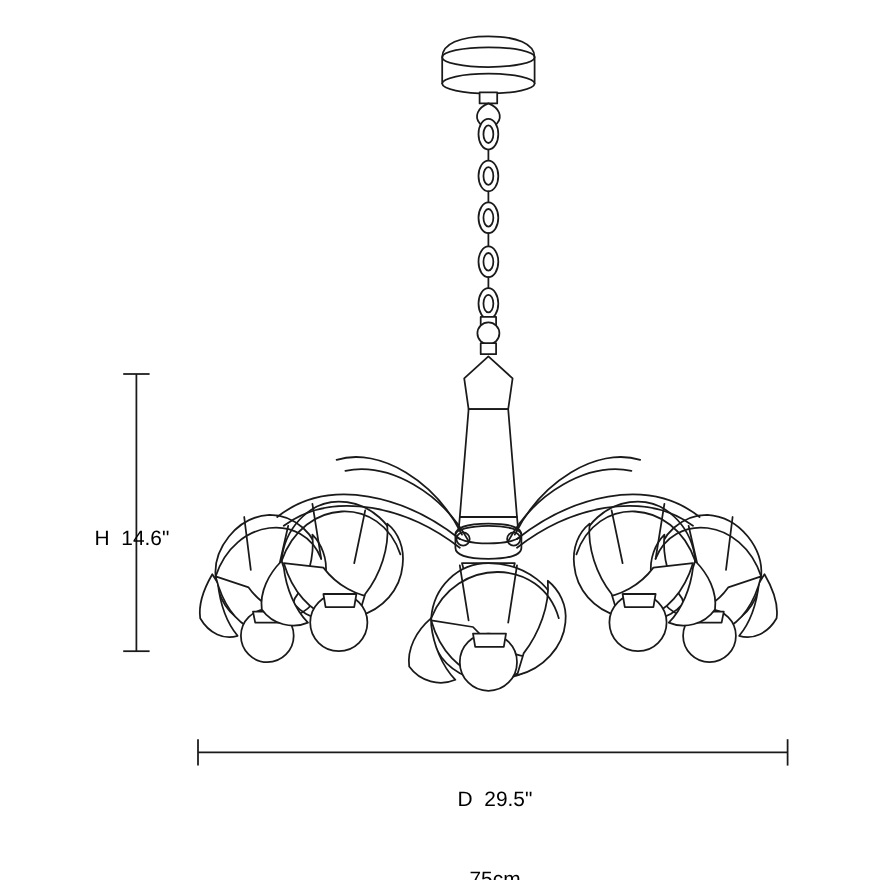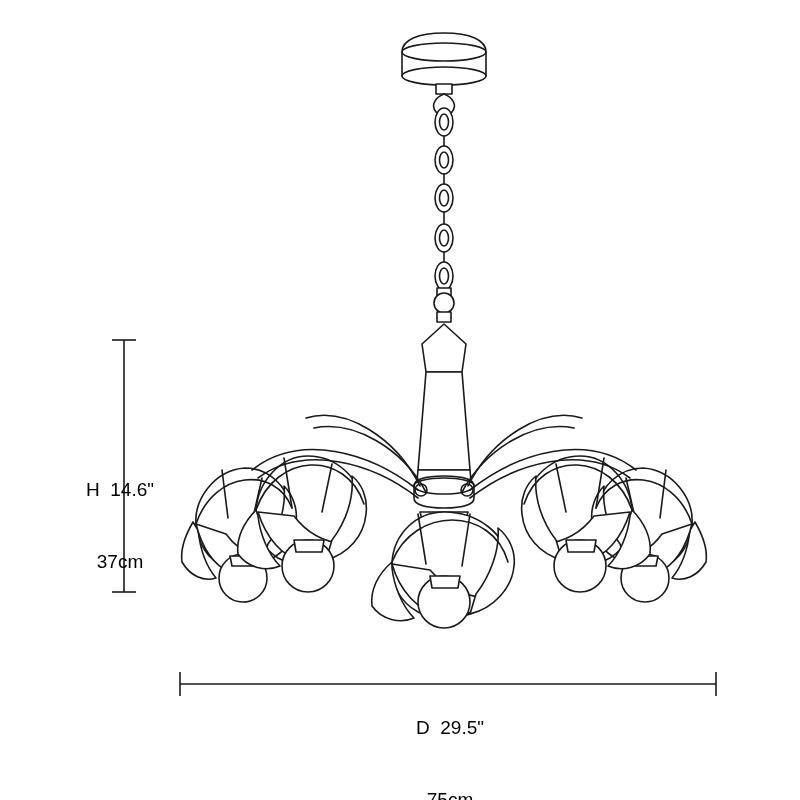--- a/index.html
+++ b/index.html
@@ -192,21 +192,20 @@
       <g>
         <line x1="180" y1="684" x2="716" y2="684"></line>
         <line x1="180" y1="672" x2="180" y2="696"></line>
         <line x1="716" y1="672" x2="716" y2="696"></line>
       </g>
     </g>
   </svg>
 
   <div class="dim-label" id="height-label">
     <div>H  14.6"</div>
-    <div>37cm</div>
   </div>
 
   <div class="dim-label" id="width-label">
     <div>D  29.5"</div>
     <div>75cm</div>
   </div>
 
 </div>
 
 </body></html>

